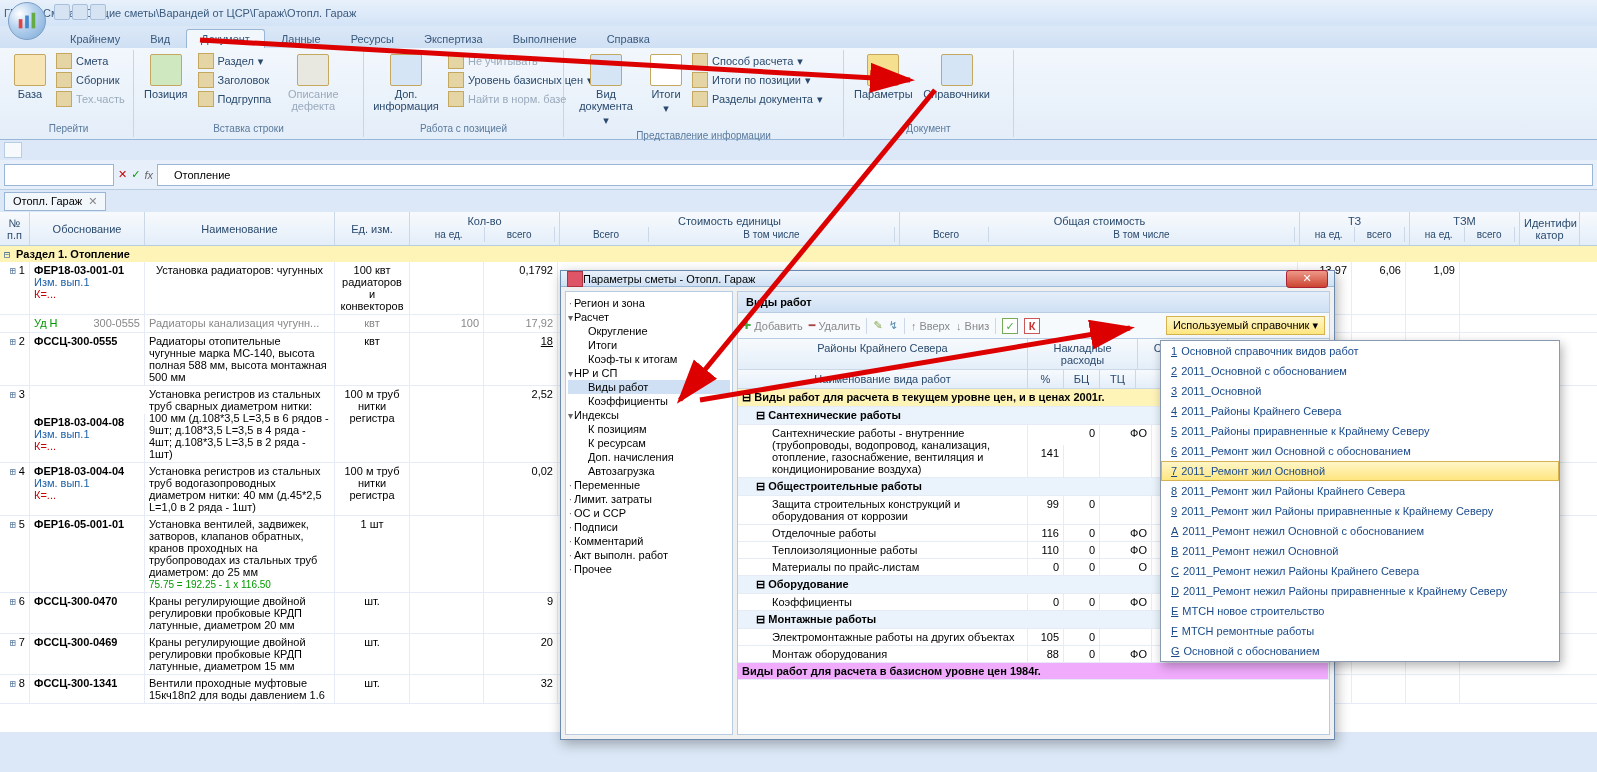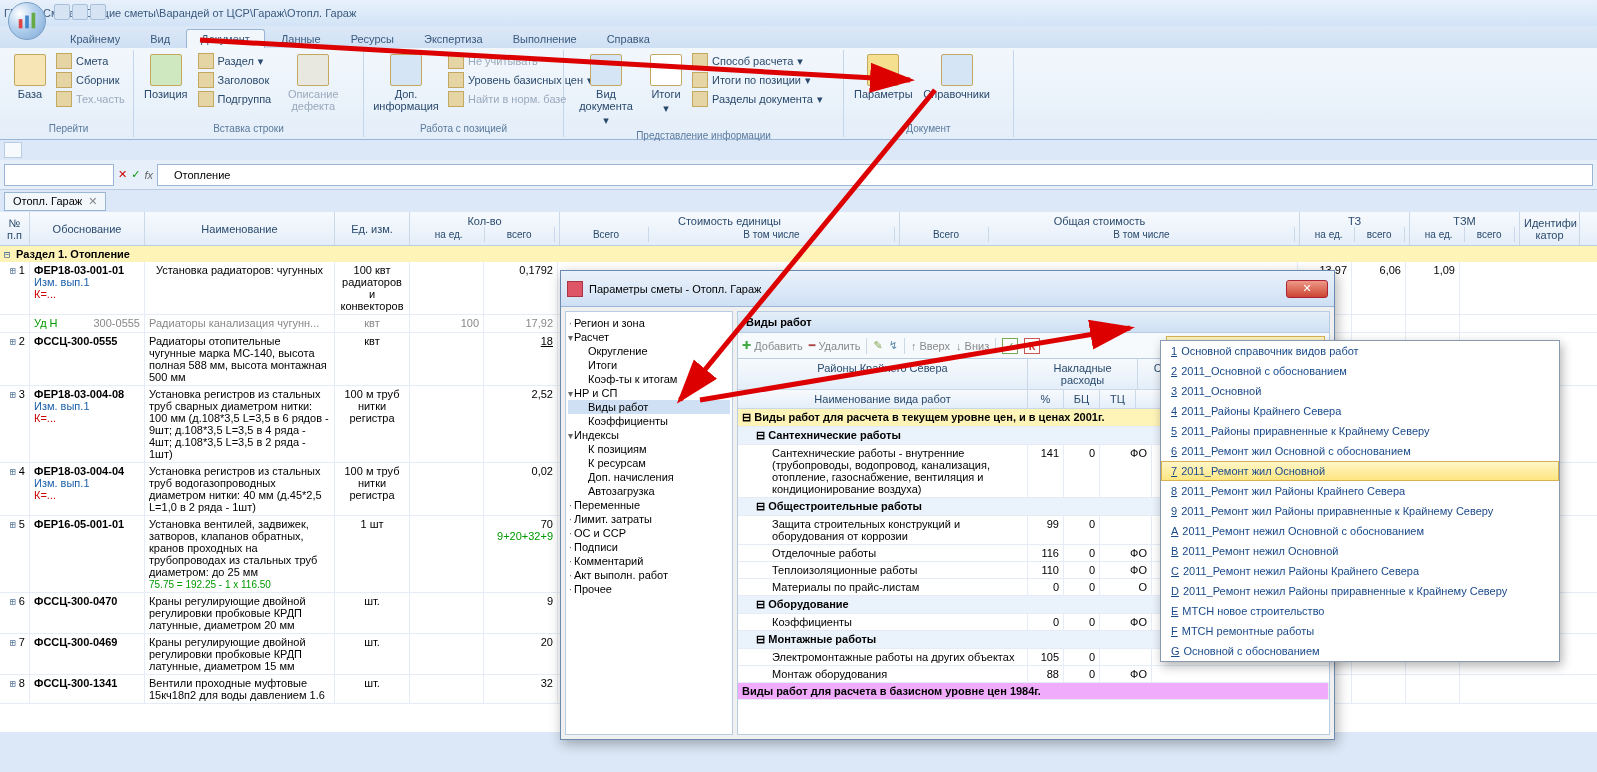--- a/index.html
+++ b/index.html
@@ -37,21 +37,21 @@
 .grow{display:flex;border-bottom:1px solid #e5ecf5;min-height:18px}
 .gc{border-right:1px solid #e5ecf5;padding:2px 4px;overflow:hidden}
 .section-row{background:#fff4b8;font-weight:bold;padding:2px 4px}
 .expand{color:#5a7a9d;cursor:pointer;font-family:monospace;font-size:10px}
 .blue-link{color:#1a5fa8}
 .red{color:#c00}
 .green{color:#090}
 .grey{color:#888}
 
 .dialog{position:absolute;left:560px;top:270px;width:775px;height:470px;background:#f0f0f0;border:1px solid #6a8ab0;box-shadow:2px 4px 12px rgba(0,0,0,.3);display:flex;flex-direction:column}
-.dlg-title{background:linear-gradient(#eaf2fb,#cfe0f4);height:36px;display:flex;align-items:center;padding:0 6px;gap:6px;border-bottom:1px solid #9ab6d6}
+.dlg-title{background:linear-gradient(#eaf2fb,#cfe0f4);height:16px;display:flex;align-items:center;padding:0 6px;border-bottom:1px solid #9ab6d6}
 .dlg-title .ico-sm{background:#d56;border-color:#a34}
 .dlg-close{margin-left:auto;background:linear-gradient(#e98,#c43);color:#fff;width:42px;height:18px;border-radius:3px;display:flex;align-items:center;justify-content:center;border:1px solid #a23;cursor:pointer}
 .dlg-body{flex:1;display:flex}
 .tree{width:168px;background:#fff;border:1px solid #b8cce2;margin:4px;padding:4px 2px;overflow:auto}
 .tree-item{padding:1px 2px 1px 14px;cursor:pointer;white-space:nowrap;position:relative}
 .tree-item.l1{padding-left:6px}
 .tree-item.l2{padding-left:20px}
 .tree-item.sel{background:#cfe0f4}
 .tree-item .tg{position:absolute;left:-2px;top:2px;width:9px;font-size:10px;color:#666;text-align:center}
 .dlg-right{flex:1;display:flex;flex-direction:column;margin:4px 4px 4px 0}
@@ -297,21 +297,21 @@
         <div class="gc" style="width: 75px; text-align: center;">квт</div>
         <div class="gc" style="width: 74px; text-align: right;"></div>
         <div class="gc" style="width: 74px; text-align: right; text-decoration: underline;">18</div>
         <div class="gc" style="width: 740px;"></div>
         <div class="gc" style="width: 54px; text-align: right;"></div>
         <div class="gc" style="width: 54px; text-align: right;"></div>
         <div class="gc" style="width: 54px; text-align: right;"></div>
       </div>
       <div class="grow">
         <div class="gc" style="width: 30px; text-align: right;"><span class="expand">⊞</span> 3</div>
-        <div class="gc" style="width: 115px;"><b>ФЕР18-03-004-08</b><br><span class="blue-link">Изм. вып.1</span><br><span class="red">К=...</span></div>
+        <div class="gc" style="width: 115px; margin-top: 28px;"><b>ФЕР18-03-004-08</b><br><span class="blue-link">Изм. вып.1</span><br><span class="red">К=...</span></div>
         <div class="gc" style="width: 190px;">Установка регистров из стальных труб сварных диаметром нитки: 100 мм (д.108*3,5 L=3,5 в 6 рядов - 9шт; д.108*3,5 L=3,5 в 4 ряда - 4шт; д.108*3,5 L=3,5 в 2 ряда - 1шт)</div>
         <div class="gc" style="width: 75px; text-align: center;">100 м труб нитки регистра</div>
         <div class="gc" style="width: 74px; text-align: right;"></div>
         <div class="gc" style="width: 74px; text-align: right;">2,52</div>
         <div class="gc" style="width: 740px;"></div>
         <div class="gc" style="width: 54px; text-align: right;"></div>
         <div class="gc" style="width: 54px; text-align: right;"></div>
         <div class="gc" style="width: 54px; text-align: right;"></div>
       </div>
       <div class="grow">
@@ -325,21 +325,20 @@
         <div class="gc" style="width: 54px; text-align: right;"></div>
         <div class="gc" style="width: 54px; text-align: right;"></div>
         <div class="gc" style="width: 54px; text-align: right;"></div>
       </div>
       <div class="grow">
         <div class="gc" style="width: 30px; text-align: right;"><span class="expand">⊞</span> 5</div>
         <div class="gc" style="width: 115px;"><b>ФЕР16-05-001-01</b></div>
         <div class="gc" style="width: 190px;">Установка вентилей, задвижек, затворов, клапанов обратных, кранов проходных на трубопроводах из стальных труб диаметром: до 25 мм<br><span class="green" style="font-size:10px">75.75 = 192.25 - 1 x 116.50</span></div>
         <div class="gc" style="width: 75px; text-align: center;">1 шт</div>
         <div class="gc" style="width: 74px; text-align: right;"></div>
-        <div class="gc" style="width: 74px; text-align: right;">70<br><span class="green">9+20+32+9</span></div>
         <div class="gc" style="width: 740px;"></div>
         <div class="gc" style="width: 54px; text-align: right;"></div>
         <div class="gc" style="width: 54px; text-align: right;"></div>
         <div class="gc" style="width: 54px; text-align: right;"></div>
       </div>
       <div class="grow">
         <div class="gc" style="width: 30px; text-align: right;"><span class="expand">⊞</span> 6</div>
         <div class="gc" style="width: 115px;"><b>ФССЦ-300-0470</b></div>
         <div class="gc" style="width: 190px;">Краны регулирующие двойной регулировки пробковые КРДП латунные, диаметром 20 мм</div>
         <div class="gc" style="width: 75px; text-align: center;">шт.</div>
@@ -445,21 +444,21 @@
     </div>
     <div id="wtrows">
             <div class="wtr cat">
               <div class="wtc" style="width: 100%;">⊟ Виды работ для расчета в текущем уровне цен, и в ценах 2001г.</div>
             </div>
             <div class="wtr grp">
               <div class="wtc" style="width: 100%; padding-left: 18px;">⊟ Сантехнические работы</div>
             </div>
             <div class="wtr">
               <div class="wtc" style="width: 290px; padding-left: 34px;">Сантехнические работы - внутренние (трубопроводы, водопровод, канализация, отопление, газоснабжение, вентиляция и кондиционирование воздуха)</div>
-              <div class="wtc" style="width: 36px; text-align: right;">141</div>
+              <div class="wtc" style="width: 36px; text-align: right; margin-top: 20px;">141</div>
               <div class="wtc" style="width: 36px; text-align: right;">0</div>
               <div class="wtc" style="width: 52px; text-align: right;">ФО</div>
             </div>
             <div class="wtr grp">
               <div class="wtc" style="width: 100%; padding-left: 18px;">⊟ Общестроительные работы</div>
             </div>
             <div class="wtr">
               <div class="wtc" style="width: 290px; padding-left: 34px;">Защита строительных конструкций и оборудования от коррозии</div>
               <div class="wtc" style="width: 36px; text-align: right;">99</div>
               <div class="wtc" style="width: 36px; text-align: right;">0</div>

